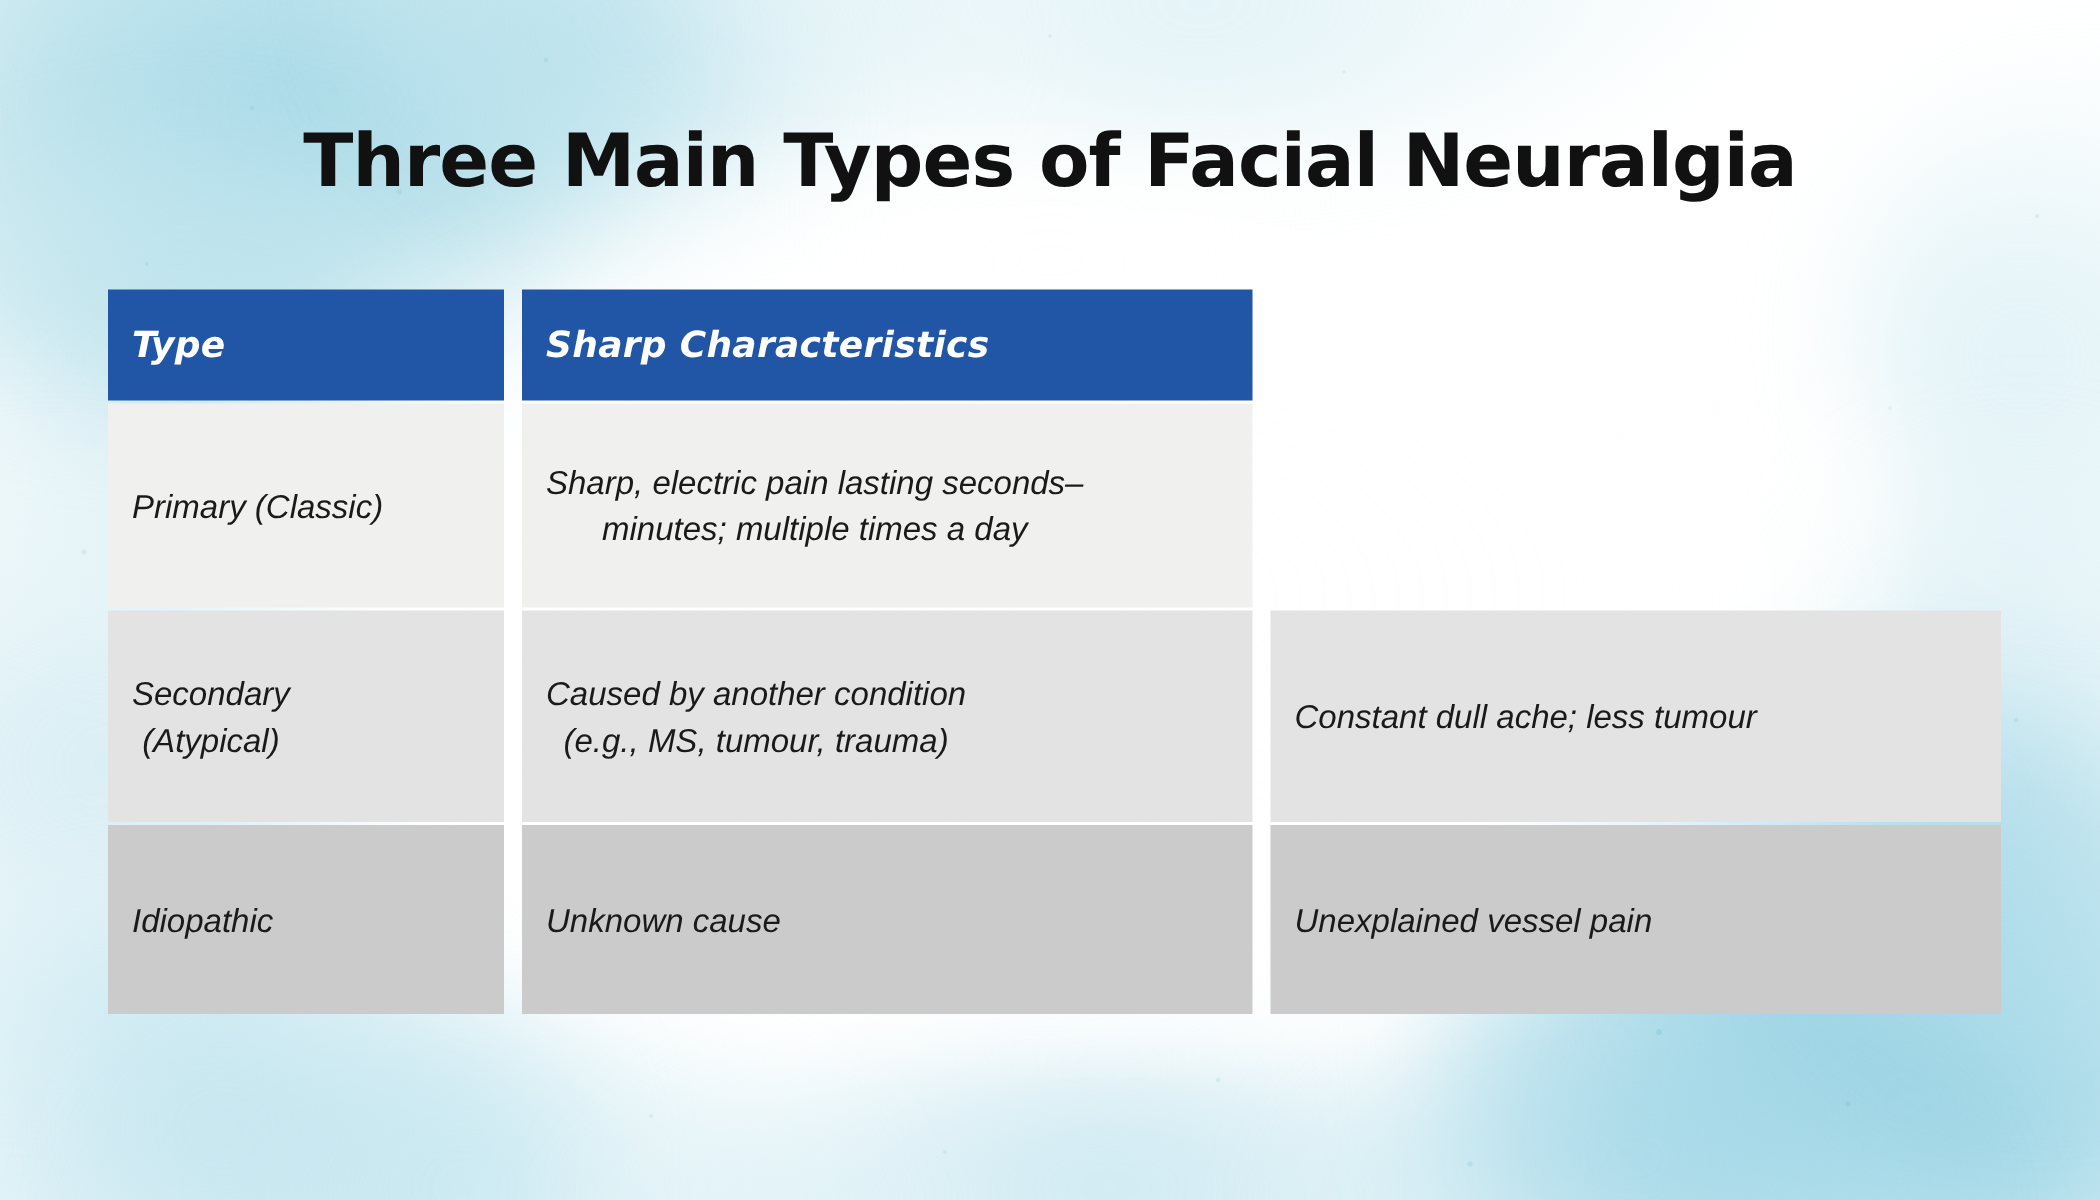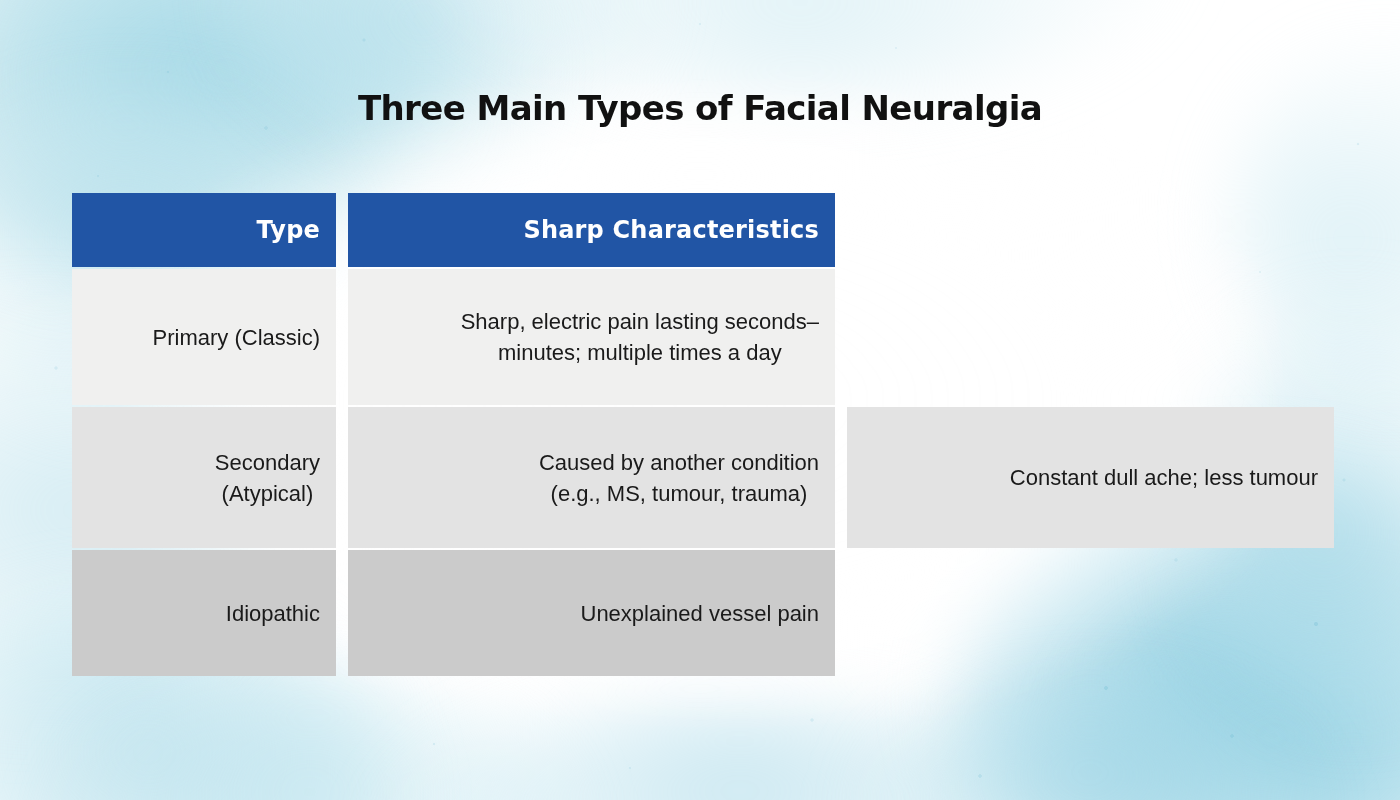--- a/index.html
+++ b/index.html
@@ -113,21 +113,21 @@
     position: absolute;
     inset: 0;
   }
 
   .title {
     position: absolute;
     top: 80px;
     left: 0;
     width: 1400px;
     text-align: center;
-    font-size: 34px;
+    font-size: 49px;
     line-height: 56px;
     font-weight: 700;
     letter-spacing: -0.6px;
     color: #111111;
     font-family: "DejaVu Sans", sans-serif;
   }
 
   .table {
     position: absolute;
     left: 72px;
@@ -138,23 +138,24 @@
   .row {
     display: flex;
     gap: 12px;
   }
 
   .row + .row { margin-top: 2px; }
 
   .cell {
     display: flex;
     align-items: center;
-    justify-content: flex-end;
+    justify-content: flex-start;
     text-align: center;
     padding: 8px 16px;
+    font-style: italic;
   }
 
   .col-0 { flex: 0 0 264px; }
   .col-1 { flex: 0 0 487px; }
   .col-2 { flex: 0 0 487px; }
 
   .header-row .cell {
     height: 74px;
     background: #2155A5;
     color: #ffffff;
@@ -235,19 +236,22 @@
       </div>
       <div class="cell col-2">
         <span class="cell-text">Constant dull ache; less tumour</span>
       </div>
     </div>
 
     <div class="row body-row body-row-2">
       <div class="cell col-0">
         <span class="cell-text">Idiopathic</span>
       </div>
+      <div class="cell col-1">
+        <span class="cell-text">Unknown cause</span>
+      </div>
       <div class="cell col-2">
         <span class="cell-text">Unexplained vessel pain</span>
       </div>
     </div>
 
   </div>
 </div>
 
 </body></html>

